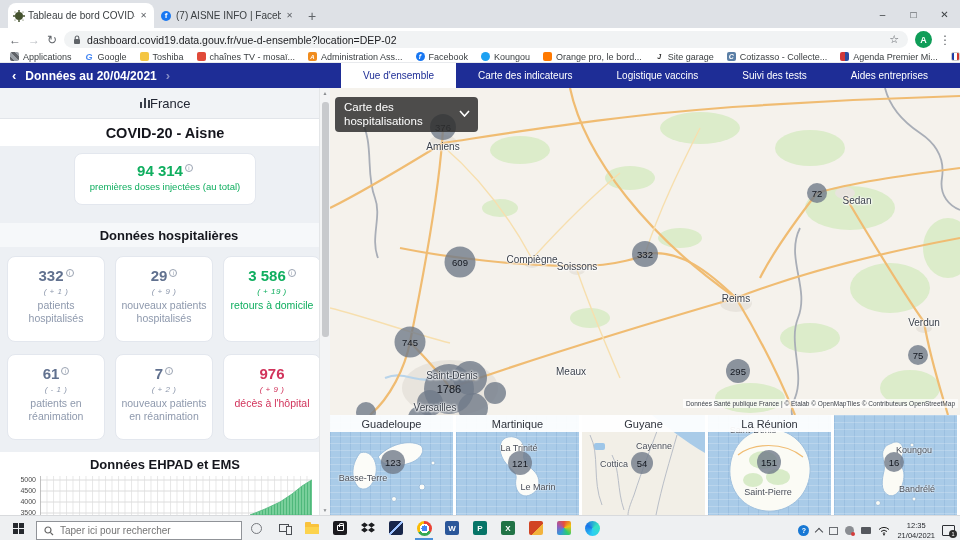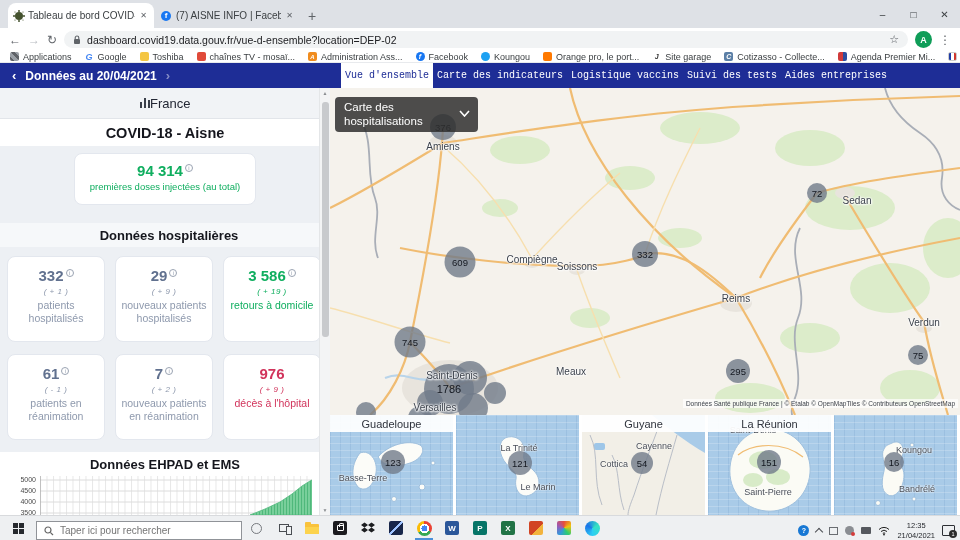--- a/index.html
+++ b/index.html
@@ -42,21 +42,21 @@
   .bm-c { background:#5b7fa6; }
   .bm-ag1 { background:linear-gradient(90deg,#d03a3a 50%,#2c4ea0 50%); }
   .bm-fr { background:linear-gradient(90deg,#1f3ca6 33%,#fff 33% 66%,#d0352c 66%); border:0.5px solid #ccc; }
 
   
   .dash-header { position:relative; height:25px; background:#1e2d96; color:#fff; display:flex; align-items:center; padding-left:12px; }
   .date-nav { display:flex; align-items:center; gap:9px; font-size:12px; font-weight:bold; }
   .date-nav .chev { font-size:13px; }
   .date-nav .chev.dim { opacity:.45; }
   .dash-tabs { position:absolute; left:341px; top:0; height:25px; display:flex; }
-  .dash-tab { padding:0 4px; font-size:10px; line-height:25px; color:#fff; white-space:nowrap;font-family:Liberation Mono, monospace; }
+  .dash-tab { padding:0 22px; font-size:10px; line-height:25px; color:#fff; white-space:nowrap; }
   .dash-tab.active { background:#fff; color:#1e2d96; }
 
   
   .content { display:flex; height:427px; }
 
   
   .sidebar { position:relative; width:330px; height:427px; background:#edf0f4; overflow:hidden; }
   .region-row { height:31px; background:#f1f3f6; border-bottom:1px solid #e2e5ea; display:flex; align-items:center; justify-content:center; font-size:13px; color:#232735; }
   .bars-icon { display:flex; align-items:flex-end; gap:1.5px; }
   .bars-icon i { display:block; width:2.5px; background:#3a3f4a; }
@@ -208,21 +208,21 @@
     <span class="bm">
         <i class="bm-ic bm-fbc">f</i>
         <span>Facebook</span>
       </span>
     <span class="bm">
         <i class="bm-ic bm-tw"></i>
         <span>Koungou</span>
       </span>
     <span class="bm">
         <i class="bm-ic bm-orange"></i>
-        <span>Orange pro, le port...</span>
+        <span>Orange pro, le bord...</span>
       </span>
     <span class="bm">
         <i class="bm-ic bm-j">J</i>
         <span>Site garage</span>
       </span>
     <span class="bm">
         <i class="bm-ic bm-c">C</i>
         <span>Cotizasso - Collecte...</span>
       </span>
     <span class="bm">
@@ -255,21 +255,21 @@
 
     <div class="sidebar">
       <div class="region-row">
         <span class="bars-icon">
             <i style="height:6px"></i>
             <i style="height:10px"></i>
             <i style="height:8px"></i>
           </span>
         <span>France</span>
       </div>
-      <div class="sb-title">COVID-18 - Aisne</div>
+      <div class="sb-title">COVID-20 - Aisne</div>
 
       <div class="vacc-wrap">
         <div class="vacc-card">
           <div class="vacc-value"><span>94 314</span><span class="info-ic">i</span></div>
           <div class="vacc-label">premières doses injectées (au total)</div>
         </div>
       </div>
 
       <div class="section-h" style="margin-bottom:9px;padding-left:8px;">Données hospitalières</div>
 
@@ -462,20 +462,21 @@
           <span class="bubble" style="left:63px;top:47px;width:24px;height:24px;">123</span>
           <span class="place" style="left:33px;top:63px;">Basse-Terre</span>
         </div>
 
         <div class="territory">
           <div class="terr-map sea">
             <svg width="123" height="100">
               <path d="M52,22 C62,20 70,28 68,38 C66,46 72,50 78,56 C86,64 84,76 74,80 C64,84 58,74 60,64 C62,56 50,52 46,42 C42,32 44,24 52,22 Z" fill="#fcfcf8" stroke="#9fc0de" stroke-width="1"></path>
             </svg>
           </div>
+          <div class="terr-header">Martinique</div>
           <span class="place" style="left:63px;top:33px;">La Trinité</span>
           <span class="bubble" style="left:64px;top:48px;width:24px;height:24px;">121</span>
           <span class="place" style="left:82px;top:72px;">Le Marin</span>
         </div>
 
         <div class="territory">
           <div class="terr-map land-bg">
             <svg width="123" height="100">
               <path d="M70,0 L123,0 L123,38 C104,27 86,13 70,0 Z" fill="#a9cbe8"></path>
               <rect x="12" y="28" width="11" height="7" rx="2" fill="#9ec6e8"></rect>

